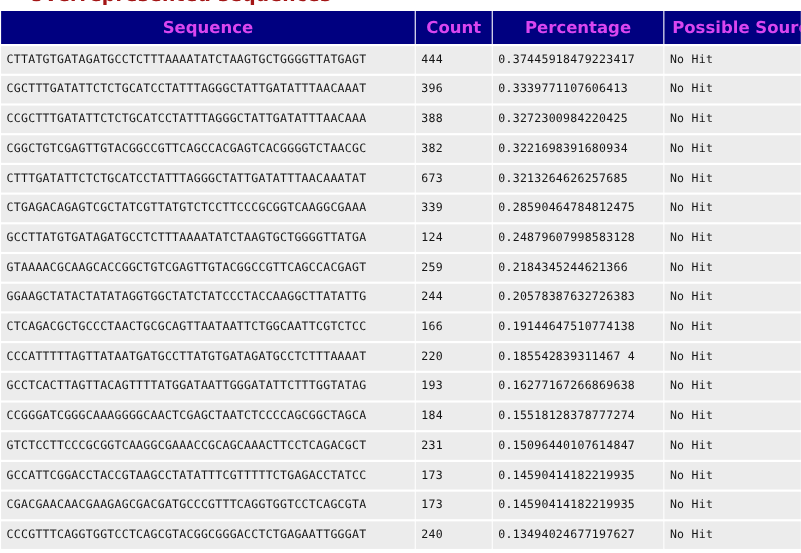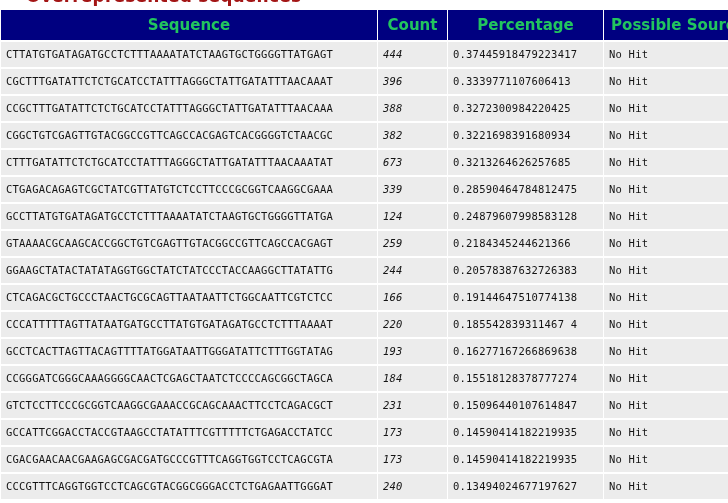--- a/index.html
+++ b/index.html
@@ -51,21 +51,21 @@
     border-spacing: 1px 2px;
     width: 728px;
     table-layout: fixed;
     background: #ffffff;
     margin: 0;
     padding: 0;
   }
 
   table.odtable thead th {
     background: #000080;
-    color: #22c55e;
+    color: #d946ef;
     font-family: "DejaVu Sans", sans-serif;
     font-weight: bold;
     font-size: 15px;
     text-align: center;
     padding: 4px 4px 5px 4px;
     height: 21px;
     white-space: nowrap;
     letter-spacing: 0px;
   }
 
@@ -78,21 +78,21 @@
     padding: 5px 0 5px 5px;
     height: 15px;
     white-space: nowrap;
     overflow: hidden;
     text-align: left;
     vertical-align: middle;
     letter-spacing: 0.22px;
   }
 
   td.c-seq  { width: 368px; }
-  td.c-cnt  { width: 61px; font-style: italic; }
+  td.c-cnt  { width: 61px; }
   td.c-pct  { width: 147px; }
   td.c-src  { width: 140px; }
 
   th.h-seq  { width: 368px; }
   th.h-cnt  { width: 61px; }
   th.h-pct  { width: 147px; }
   th.h-src  { width: 140px; }
 </style>
 </head>
 <body>

